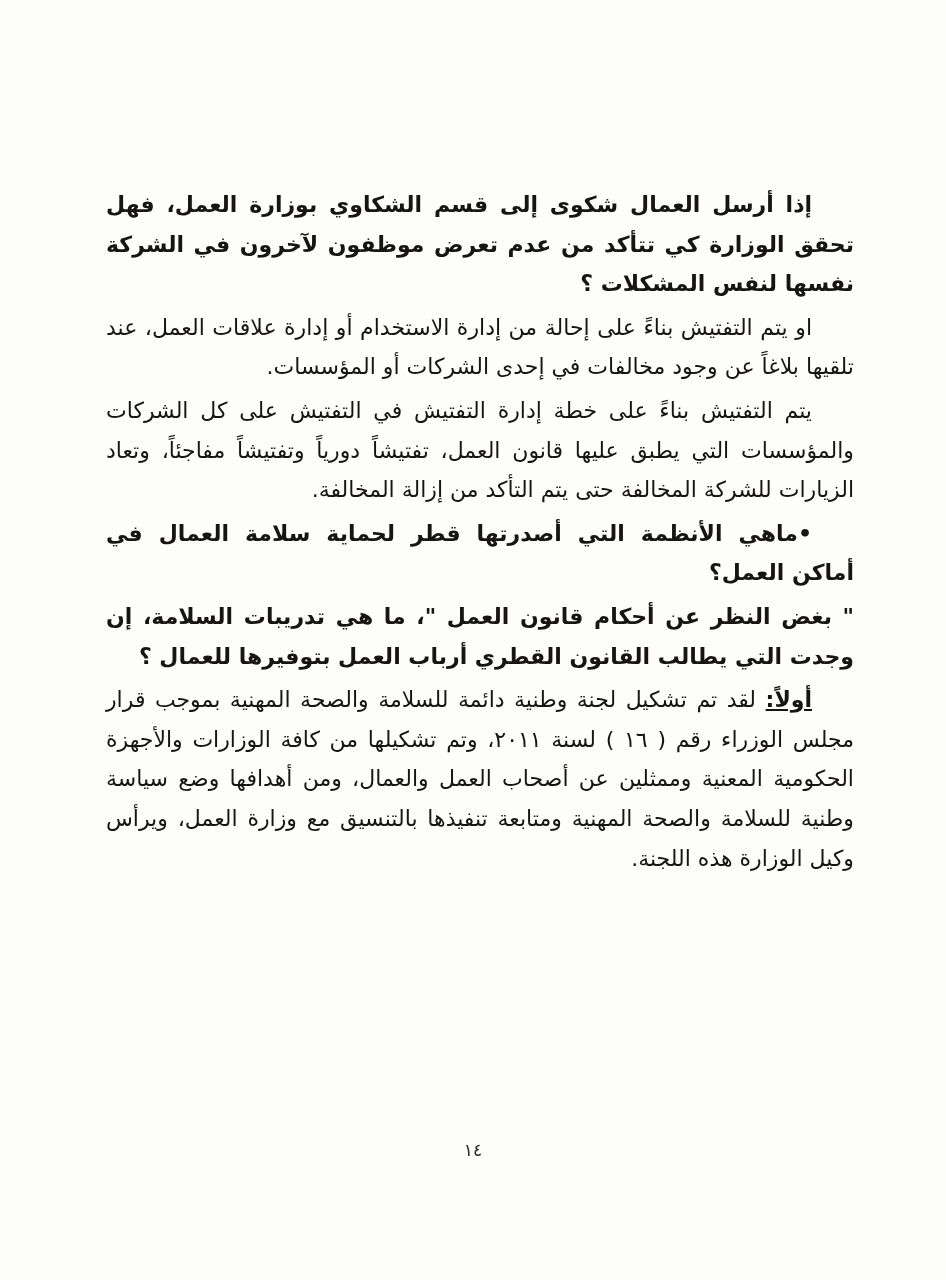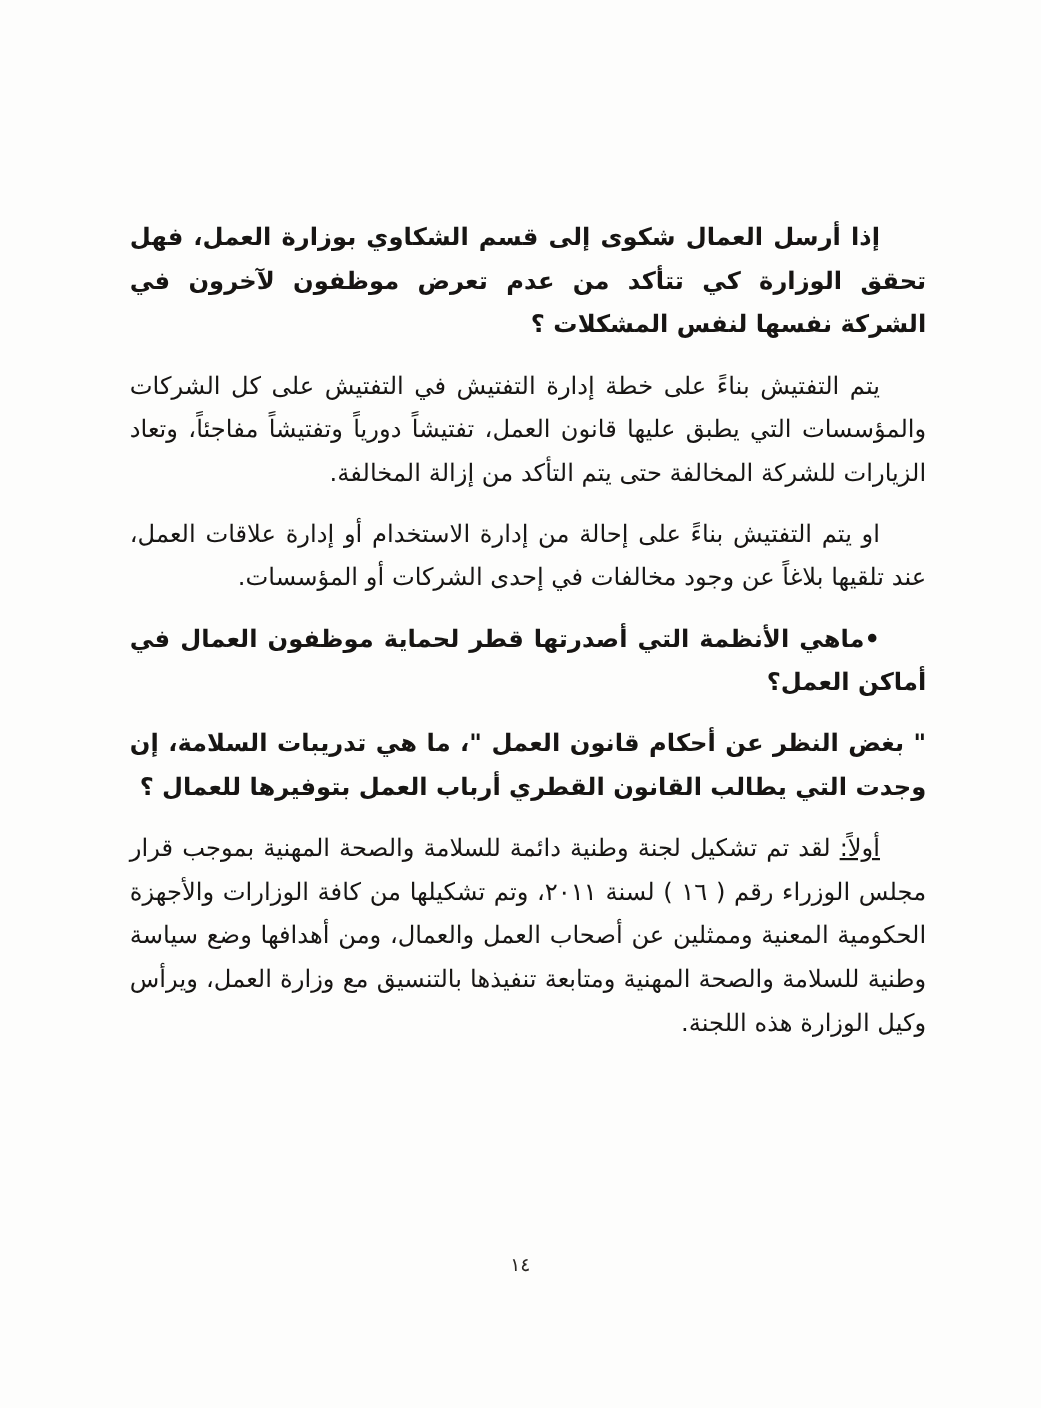--- a/index.html
+++ b/index.html
@@ -23,28 +23,28 @@
   }
   .text-block {
     direction: rtl;
     unicode-bidi: embed;
     text-align: justify;
     padding: 181px 88px 0 102px;
     font-size: 22px;
     line-height: 39.6px;
   }
   .text-block p {
-    margin: 16px;
+    margin: 4px;
     padding: 0;
   }
   .indent { text-indent: 42px; }
   .q { font-weight: 700; }
   .a { font-weight: 400; }
   .lead {
-    font-weight: 400;
+    font-weight: 700;
     text-decoration: underline;
   }
   .page-number {
     position: absolute;
     top: 1140px;
     left: 0;
     width: 100%;
     text-align: center;
     font-size: 17px;
     direction: rtl;
@@ -52,27 +52,27 @@
   }
 </style>
 </head>
 <body>
 
 <div class="page">
   <div class="text-block">
 
     <p class="q indent">إذا أرسل العمال شكوى إلى قسم الشكاوي بوزارة العمل، فهل تحقق الوزارة كي تتأكد من عدم تعرض موظفون لآخرون في الشركة نفسها لنفس المشكلات ؟</p>
 
+    <p class="a indent">او يتم التفتيش بناءً على إحالة من إدارة الاستخدام أو إدارة علاقات العمل، عند تلقيها بلاغاً عن وجود مخالفات في إحدى الشركات أو المؤسسات.</p>
+
     <p class="a indent">يتم التفتيش بناءً على خطة إدارة التفتيش في التفتيش على كل الشركات والمؤسسات التي يطبق عليها قانون العمل، تفتيشاً دورياً وتفتيشاً مفاجئاً، وتعاد الزيارات للشركة المخالفة حتى يتم التأكد من إزالة المخالفة.</p>
-
-    <p class="a indent">او يتم التفتيش بناءً على إحالة من إدارة الاستخدام أو إدارة علاقات العمل، عند تلقيها بلاغاً عن وجود مخالفات في إحدى الشركات أو المؤسسات.</p>
 
 
 
-    <p class="q indent">•ماهي الأنظمة التي أصدرتها قطر لحماية موظفون العمال في أماكن العمل؟</p>
+    <p class="q indent">•ماهي الأنظمة التي أصدرتها قطر لحماية سلامة العمال في أماكن العمل؟</p>
 
     <p class="q">" بغض النظر عن أحكام قانون العمل "، ما هي تدريبات السلامة، إن وجدت التي يطالب القانون القطري أرباب العمل بتوفيرها للعمال ؟</p>
 
     <p class="a indent"><span class="lead">أولاً:</span><span> لقد تم تشكيل لجنة وطنية دائمة للسلامة والصحة المهنية بموجب قرار مجلس الوزراء رقم ( ١٦ ) لسنة ٢٠١١، وتم تشكيلها من كافة الوزارات والأجهزة الحكومية المعنية وممثلين عن أصحاب العمل والعمال، ومن أهدافها وضع سياسة وطنية للسلامة والصحة المهنية ومتابعة تنفيذها بالتنسيق مع وزارة العمل، ويرأس وكيل الوزارة هذه اللجنة.</span></p>
 
   </div>
 
   <div class="page-number">١٤</div>
 </div>
 

